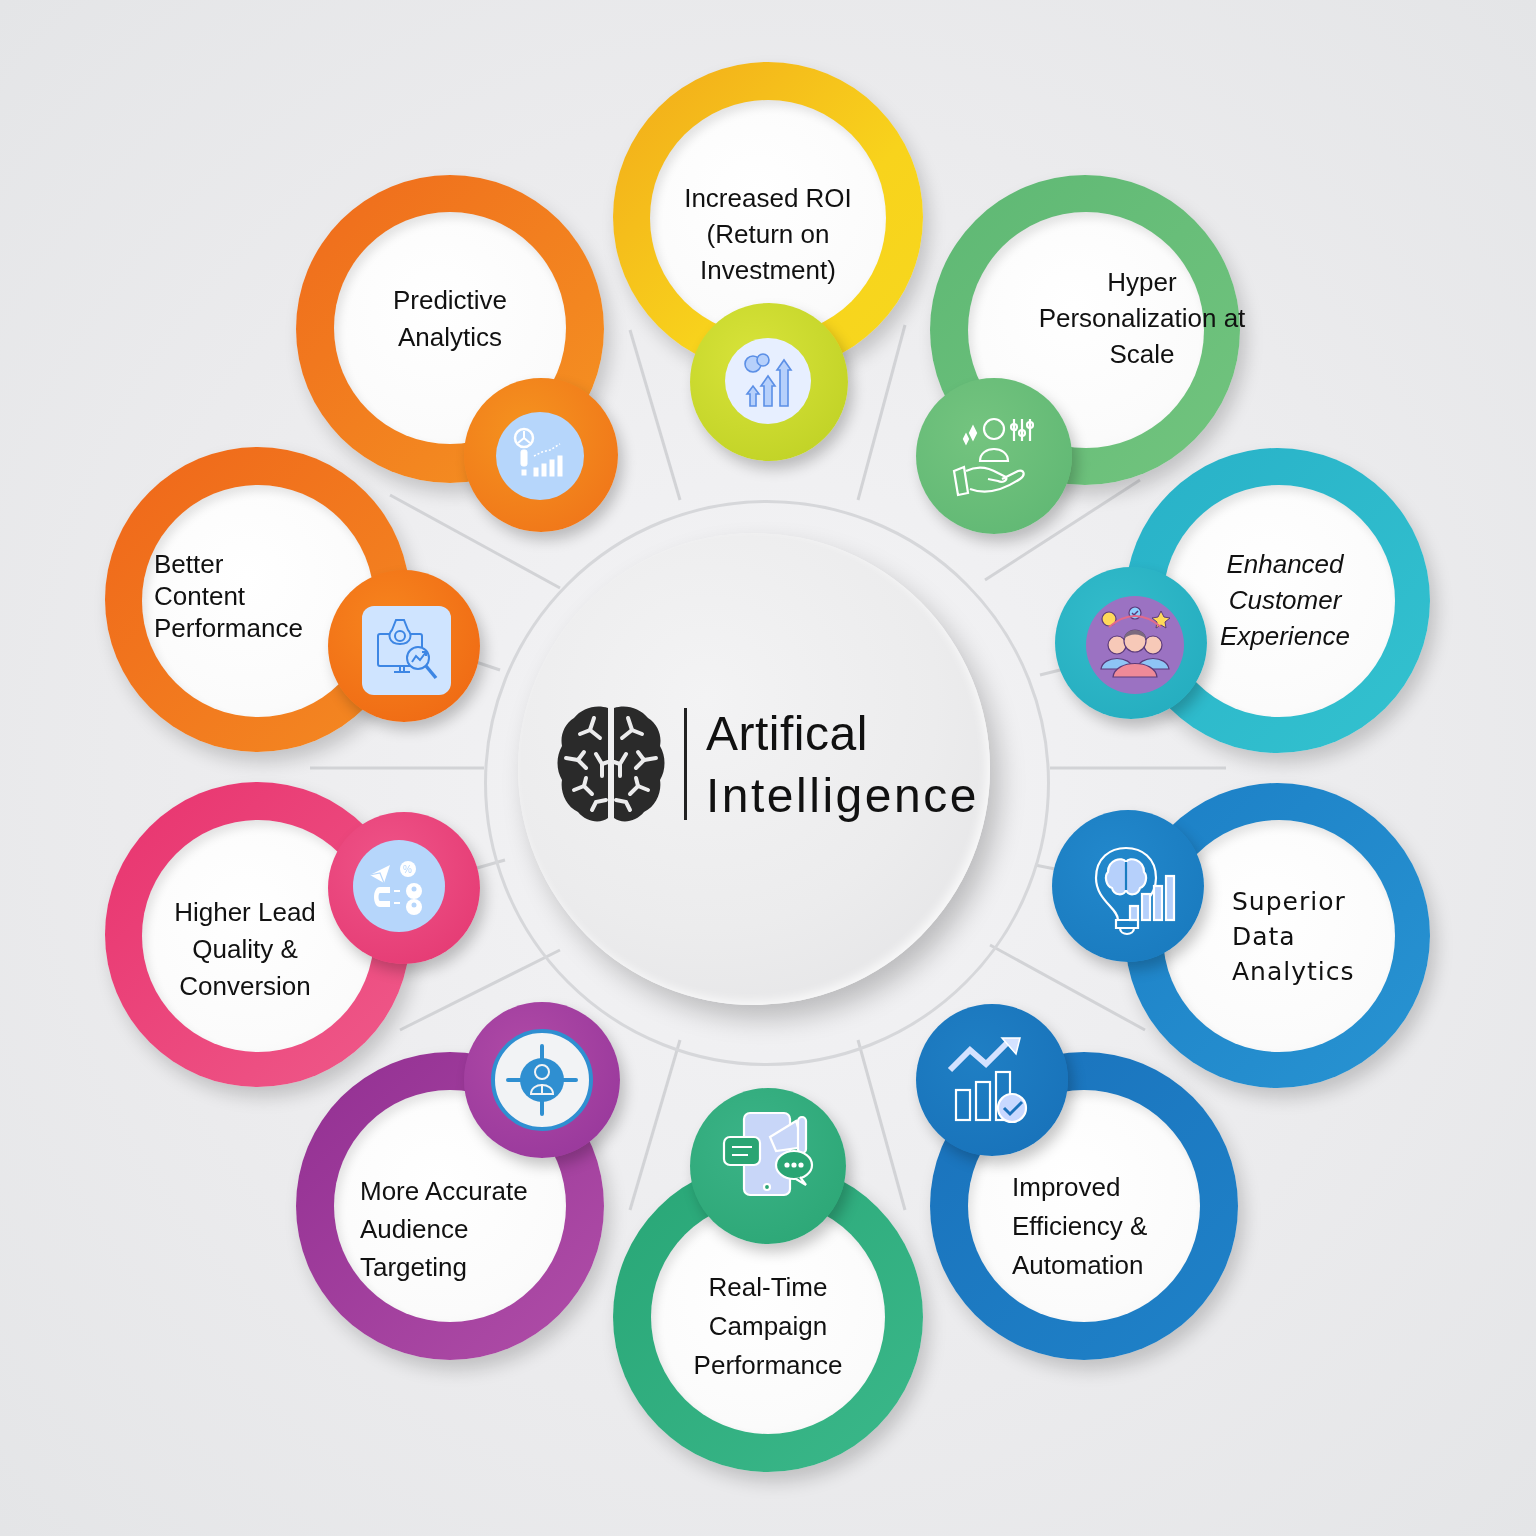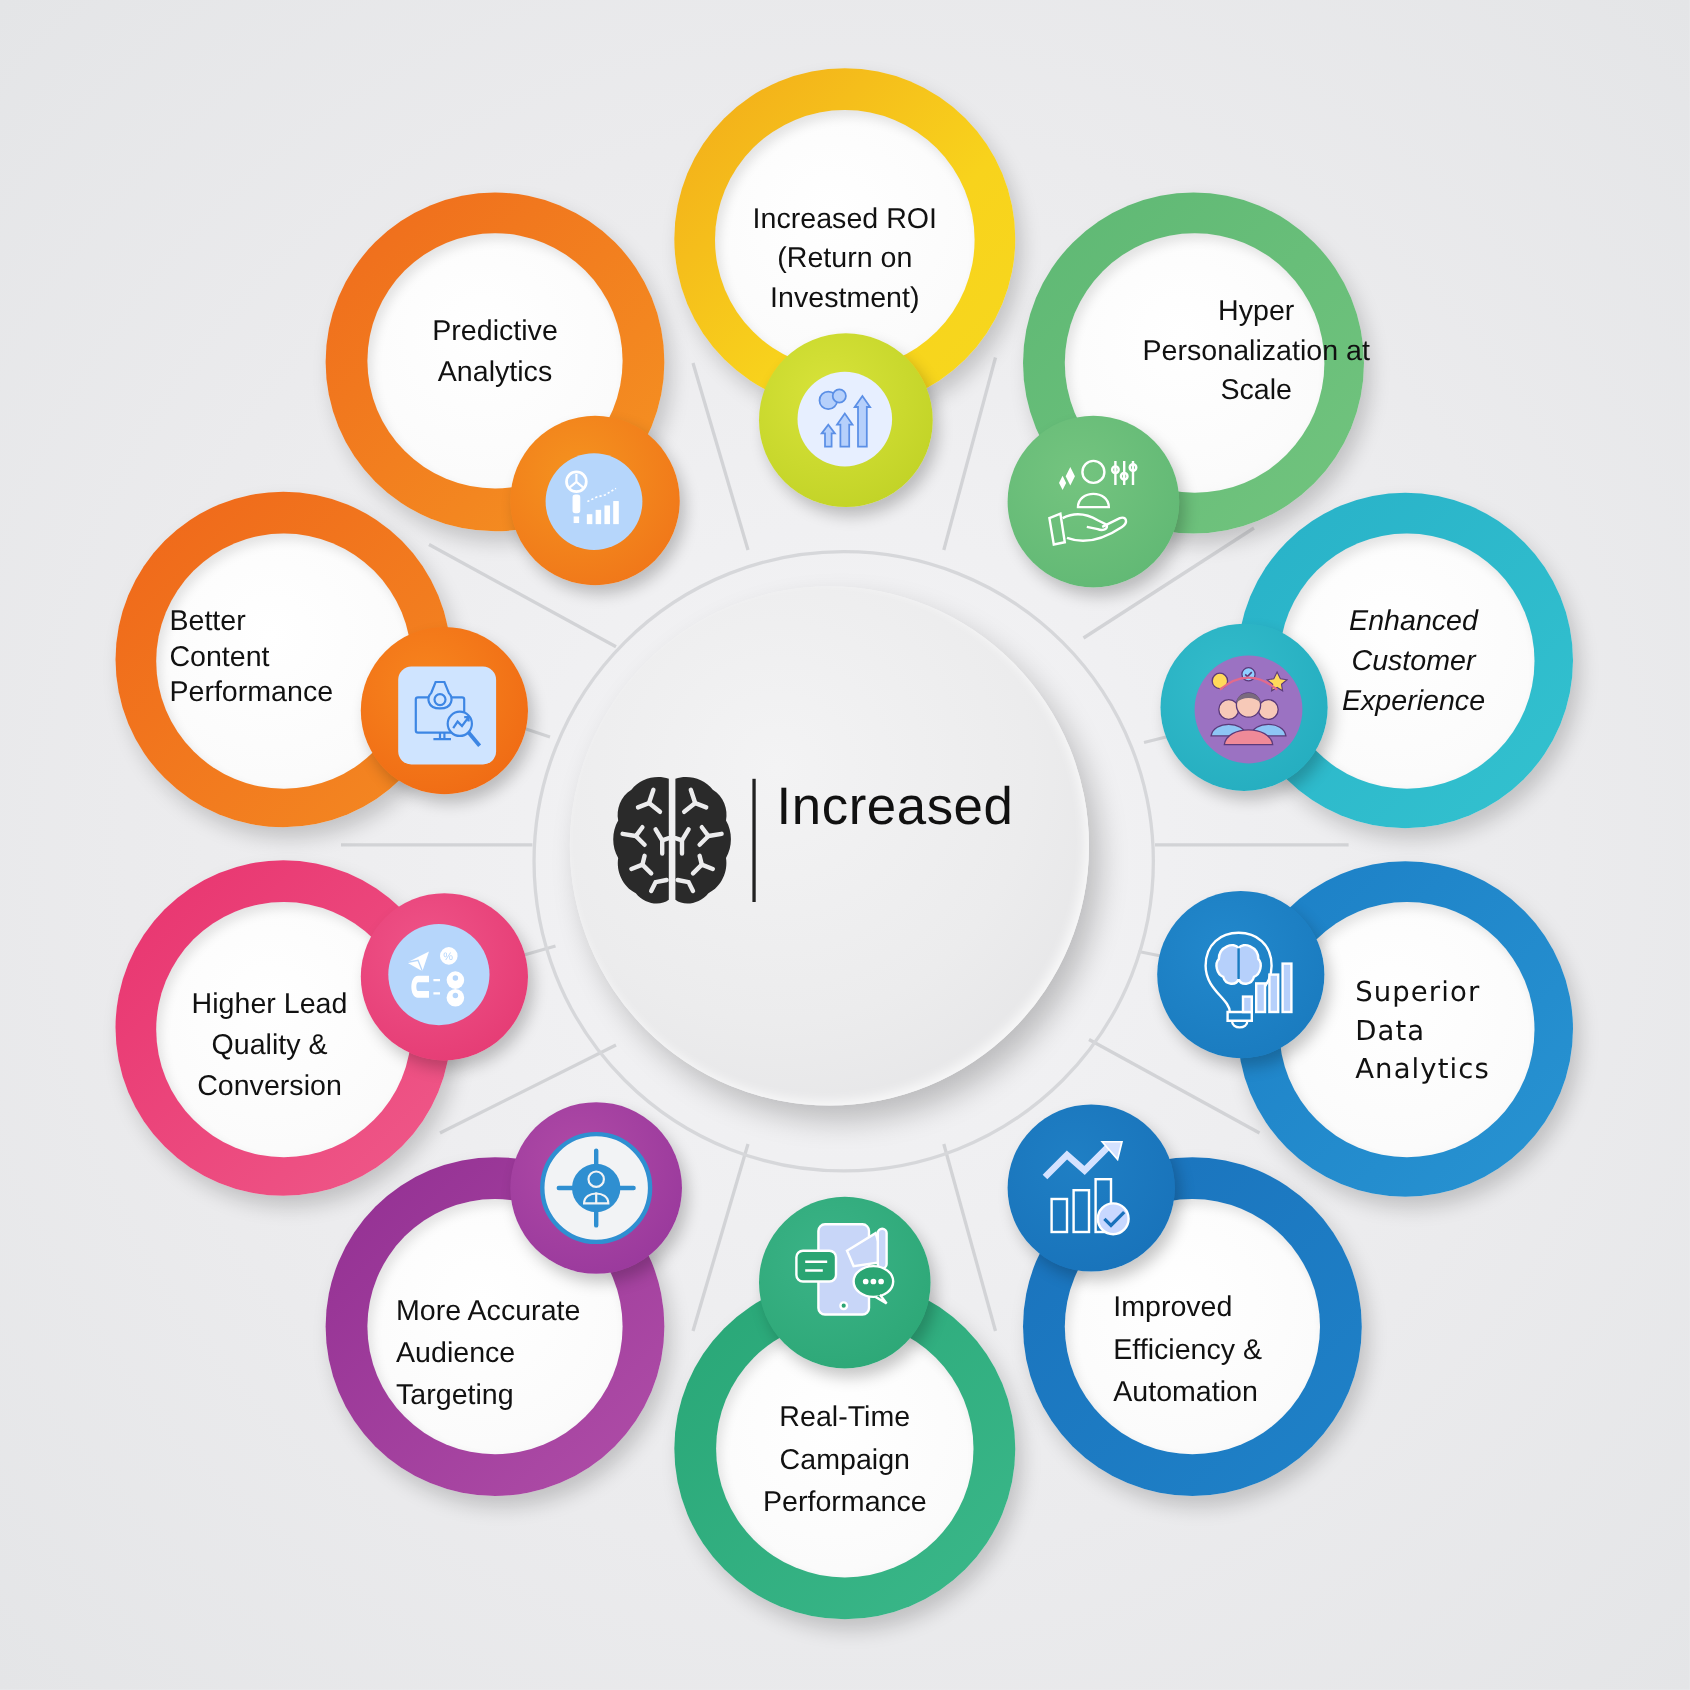--- a/index.html
+++ b/index.html
@@ -72,21 +72,22 @@
       <path d="M100 56 L88 58 L82 50"></path>
         <path d="M88 58 L80 66"></path>
       <path d="M70 52 L64 62 L64 74"></path>
         <path d="M64 62 L58 60"></path>
       <path d="M92 88 L82 84 L74 92"></path>
         <path d="M82 84 L80 76"></path>
       <path d="M74 108 L70 100 L60 98"></path>
     </g>
   </svg>
   <div class="hub-divider"></div>
-  <div class="hub-title1">Increased</div>
+  <div class="hub-title1">Artifical</div>
+  <div class="hub-title2">Intelligence</div>
 </div>
 
 <div class="node">
   <div class="ring" style="left:613px;top:62px;width:310px;height:310px;background:linear-gradient(135deg,#f2a91a,#f8d31c 60%,#f6d81e);"></div>
   <div class="inner" style="left:650px;top:100px;width:236px;height:236px;"></div>
   <div class="label center" style="left:650px;top:180px;width:236px;">Increased ROI
 (Return on
 Investment)</div>
   <div class="badge" style="left:690px;top:303px;width:158px;height:158px;background:radial-gradient(circle at 40% 35%,#d8e33a,#bccf22);"></div>
   <div class="icon-wrap" style="left:725px;top:338px;width:86px;height:86px;border-radius:50%;background:#e7efff;">

